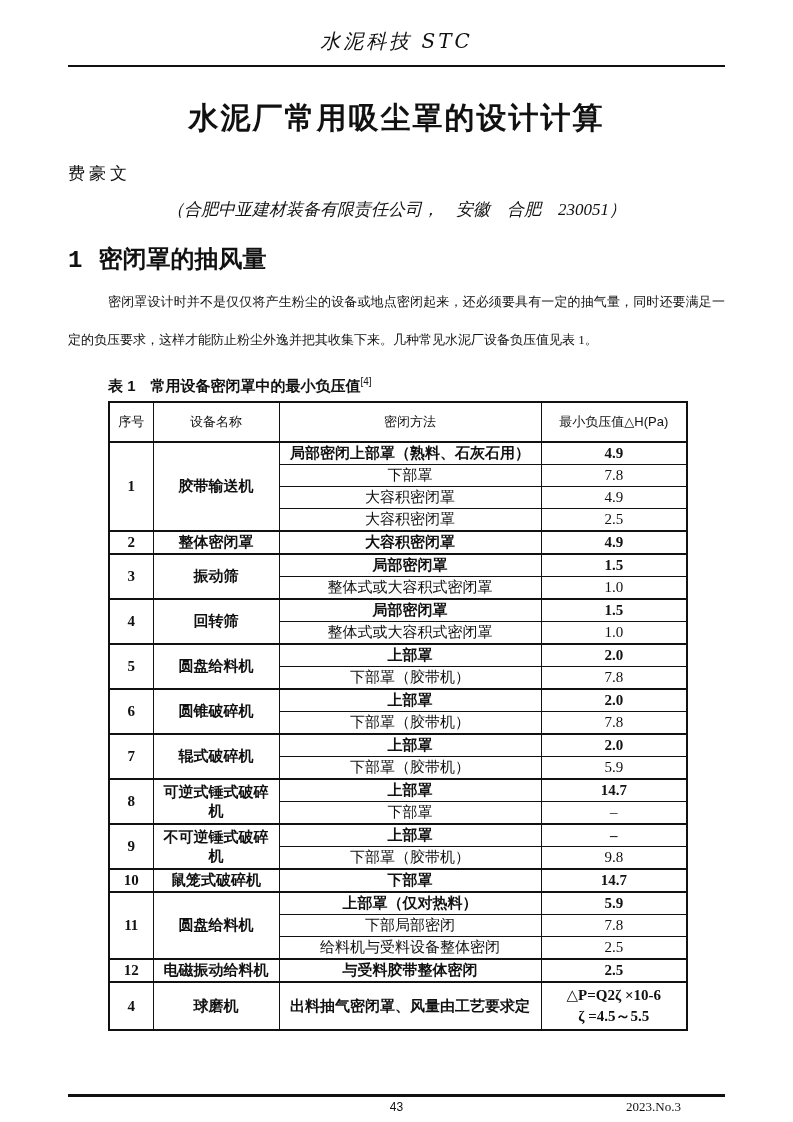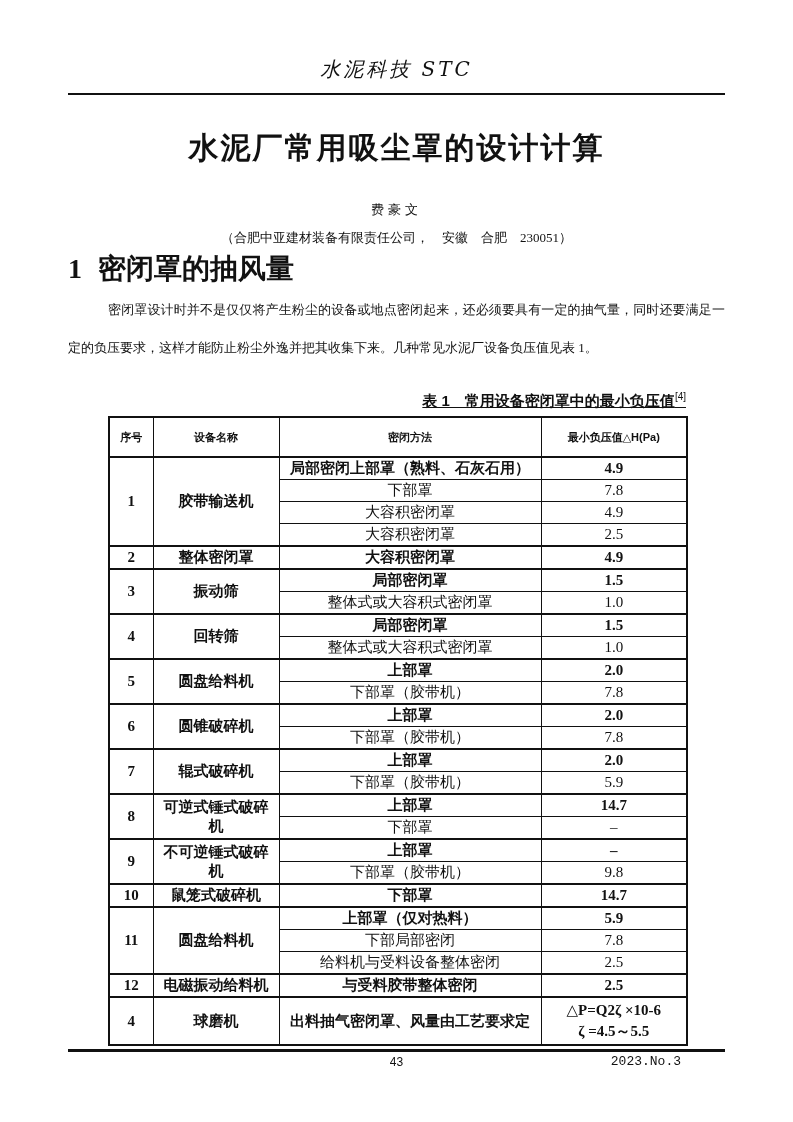--- a/index.html
+++ b/index.html
@@ -9,80 +9,79 @@
     height: 1122px;
     margin: 0 auto;
     background: #ffffff;
     color: #111111;
     overflow: hidden;
     font-family: "Liberation Serif", "DejaVu Serif", serif;
   }
   .content { margin: 0 68px; }
 
   .journal-header {
-    padding-top: 56px;
+    padding-top: 28px;
     text-align: center;
     font-size: 20px;
     line-height: 26px;
     font-style: italic;
     letter-spacing: 3px;
     font-family: "DejaVu Serif", serif;
   }
   .header-rule { margin-top: 11px; height: 2px; background: #111; }
 
   .title {
     margin: 32px 0 0 0;
     text-align: center;
     font-size: 30px;
     line-height: 42px;
     font-weight: 600;
     letter-spacing: 2px;
-    font-family: Liberation Serif, serif;
+    font-family: Liberation Mono, monospace;
   }
   .author {
-    margin-top: 28px;
-    text-align: center;
-    font-size: 13px;
+    margin-top: 20px;
+    font-size: 17px;
     line-height: 26px;
     letter-spacing: 4px;
   }
   .affiliation {
-    margin-top: 2px;
-    text-align: center;
-    font-size: 13px;
+    margin-top: 10px;
+    text-align: center;
+    font-size: 17px;
     line-height: 26px;
+    font-style: italic;
   }
 
   .section-heading {
-    margin-top: 4px;
-    font-size: 28px;
+    margin-top: 24px;
+    font-size: 24px;
     line-height: 28px;
     font-weight: bold;
-    font-family: Liberation Serif, serif;
+    font-family: Liberation Mono, monospace;
   }
   .section-heading .sec-num { margin-right: 16px; }
 
   .body-text {
     margin: 8px 0 0 0;
     font-size: 13px;
     line-height: 38px;
     text-align: justify;
     text-indent: 40px;
   }
 
   .table-caption {
-    margin-top: 20px;
+    margin-top: 13px;
     width: 578px;
     margin-left: 40px;
-    text-align: right;
+    text-align: left;
     font-size: 15px;
     line-height: 20px;
     font-weight: bold;
     font-family: "Liberation Sans", "DejaVu Sans", sans-serif;
-    text-decoration: underline;
   }
   .table-caption sup { font-size: 10px; font-weight: normal; }
 
   table.data-table {
     margin: 5px 0 0 40px;
     width: 578px;
     border-collapse: collapse;
     table-layout: fixed;
     font-size: 15px;
   }
@@ -90,59 +89,59 @@
   table.data-table col.c-eq { width: 126px; }
   table.data-table col.c-me { width: 262px; }
   table.data-table col.c-va { width: 146px; }
 
   table.data-table, table.data-table th, table.data-table td {
     border: 1px solid #111;
   }
   table.data-table { border: 2px solid #111; }
   table.data-table th {
     height: 38px;
-    font-size: 11px;
-    font-weight: bold;
+    font-size: 13px;
+    font-weight: normal;
     font-family: "Liberation Sans", "DejaVu Sans", sans-serif;
     border-bottom-width: 2px;
     padding: 0 2px;
   }
   table.data-table td {
     height: 21px;
     text-align: center;
     vertical-align: middle;
     padding: 0 3px;
     font-family: "Liberation Serif", "DejaVu Serif", serif;
   }
   table.data-table tr.group-start td { border-top-width: 2px; font-weight: bold; }
   table.data-table tr.tall-row td { height: 46px; }
   table.data-table td.col-value { white-space: pre-line; line-height: 21px; text-align: center; }
 
   .footer {
     position: absolute;
     left: 68px;
     right: 68px;
-    top: 1049px;
+    top: 1094px;
   }
   .footer-rule { height: 3px; background: #111; }
   .footer-row { position: relative; height: 22px; }
   .page-num {
     position: absolute;
     left: 0; right: 0;
     text-align: center;
     font-size: 12px;
     line-height: 20px;
     font-family: "Liberation Sans", "DejaVu Sans", sans-serif;
   }
   .issue {
     position: absolute;
     right: 44px;
     font-size: 13px;
     line-height: 20px;
-    font-family: Liberation Mono, monospace;
+    font-family: Liberation Serif, serif;
   }
 </style>
 </head>
 <body>
 
 <div class="page">
   <div class="content">
     <div class="journal-header">水泥科技 STC</div>
     <div class="header-rule"></div>
 

